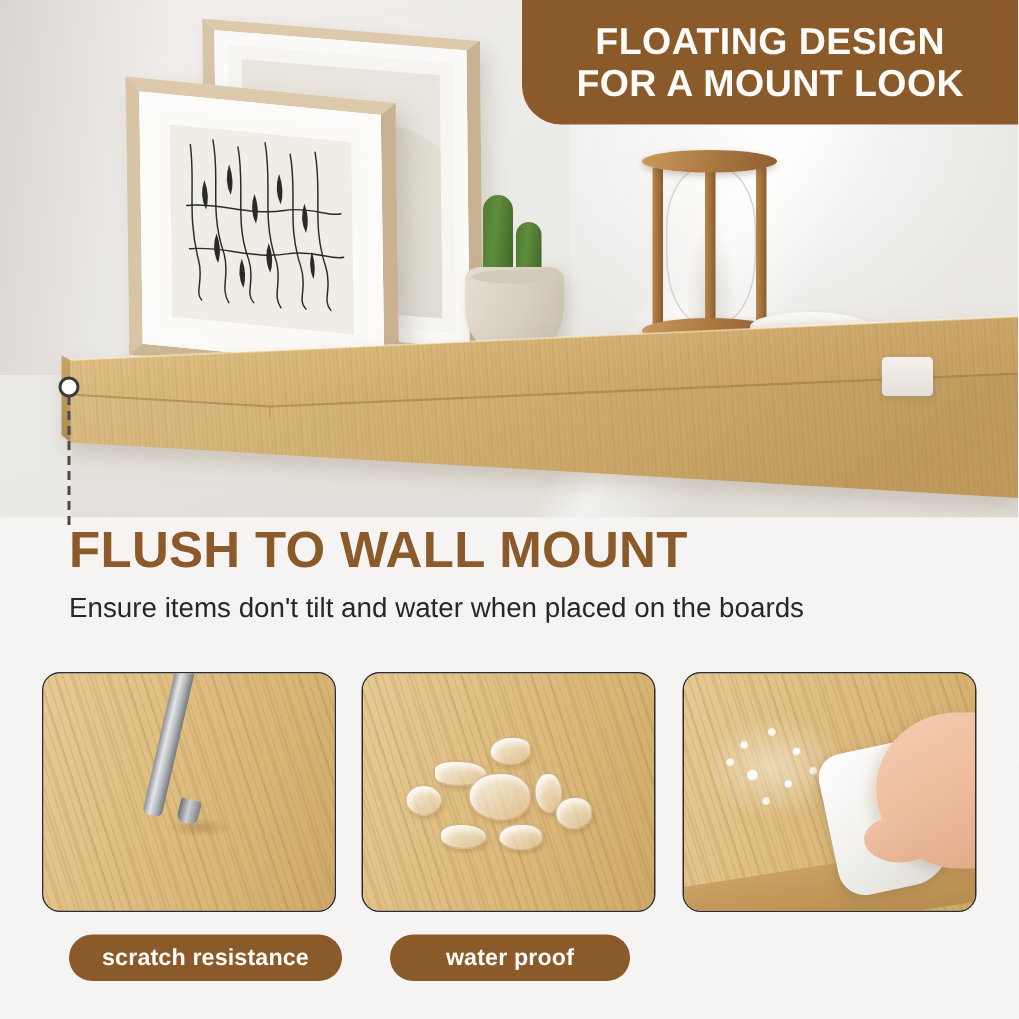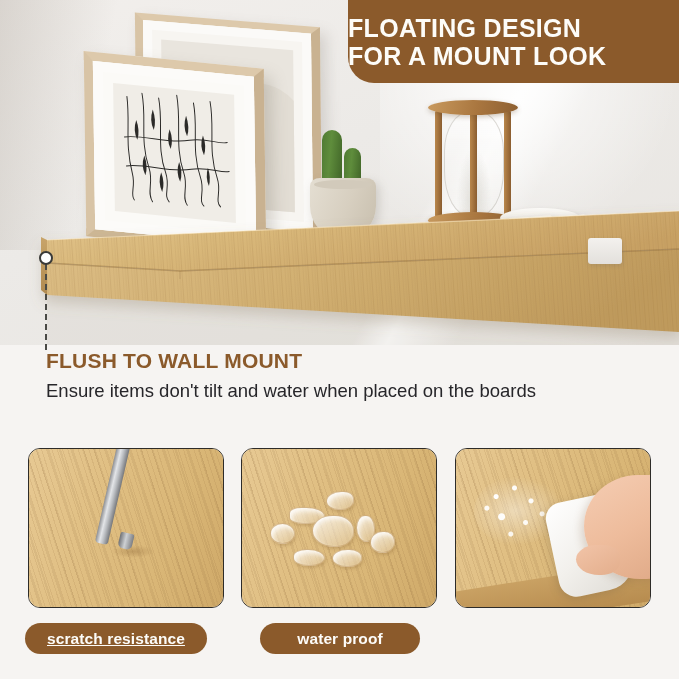--- a/index.html
+++ b/index.html
@@ -212,37 +212,38 @@
 
   
   .banner {
     position: absolute;
     left: 348px; top: 0;
     width: 331px; height: 83px;
     background: #8b5a2b;
     border-radius: 0 0 0 26px;
     display: flex;
     flex-direction: column;
+    align-items: center;
     justify-content: center;
     z-index: 10;
   }
   .banner-line {
     color: #fdfcf8;
     font-weight: 700;
     font-size: 25px;
     letter-spacing: .3px;
     line-height: 1.12;
     white-space: nowrap;
   }
 
   
   .callout { position: absolute; left: 46px; top: 349px; width: 600px; z-index: 4; }
   .callout-title {
     color: #8b5a2b;
-    font-size: 21px;
+    font-size: 34px;
     font-weight: 700;
     letter-spacing: .2px;
     line-height: 1.1;
     white-space: nowrap;
   }
   .callout-sub {
     margin-top: 7px;
     color: #27262a;
     font-size: 18.5px;
     font-weight: 400;
@@ -378,21 +379,21 @@
     display: flex;
     align-items: center;
     justify-content: center;
     color: #fdfcf9;
     font-size: 15.5px;
     font-weight: 700;
     letter-spacing: .1px;
     white-space: nowrap;
     z-index: 8;
   }
-  .b1 { left: 25px; width: 182px; text-decoration: underline; }
+  .b1 { left: 46px; width: 182px; }
   .b2 { left: 260px; width: 160px; }
   .b3 { left: 468px; width: 176px; }
 </style>
 </head>
 <body>
 
 <div id="page">
 
   <div class="hero">
     <div class="wall-shadow-left"></div>

